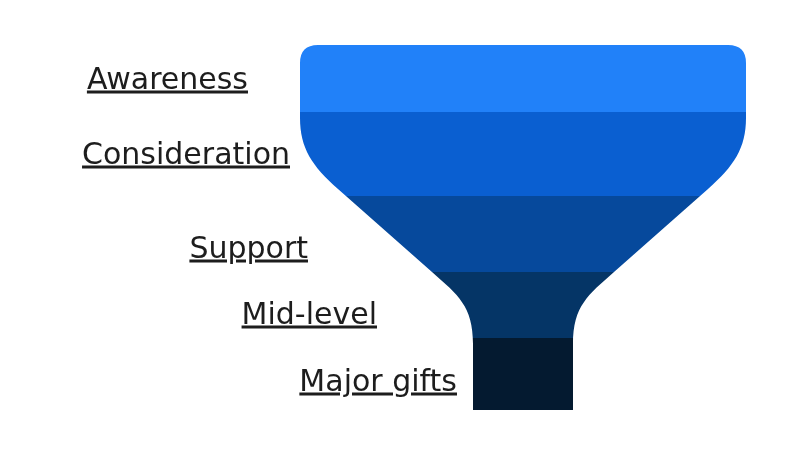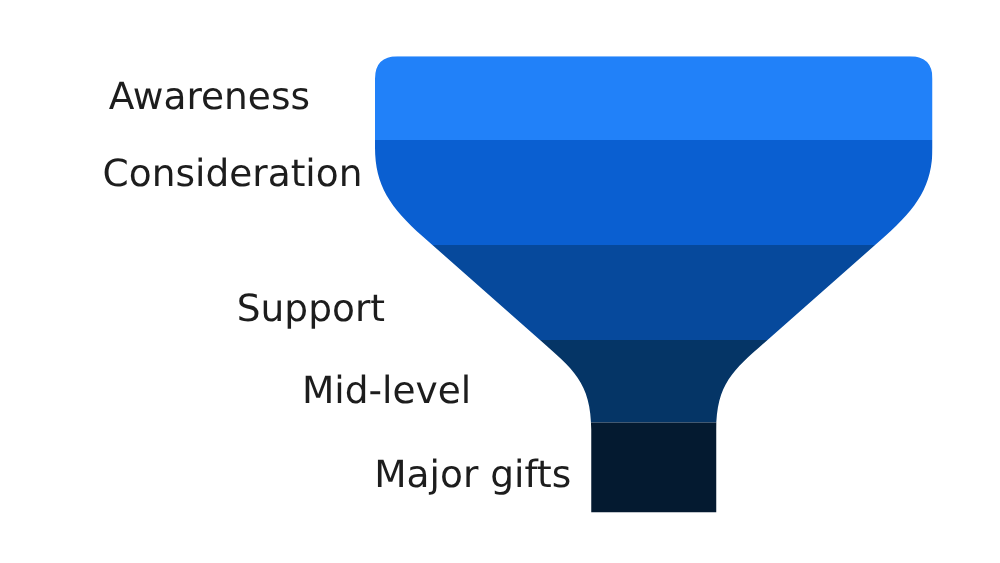--- a/index.html
+++ b/index.html
@@ -22,23 +22,24 @@
     display: block;
   }
   .lbl {
     position: absolute;
     transform: translateY(-50%);
     font-size: 30px;
     line-height: 1.1;
     color: #1d1d1d;
     white-space: nowrap;
     text-align: right;
+    text-decoration: underline;
   }
   .lbl-0 { top: 78px;  right: 552px; }
-  .lbl-1 { top: 139px; right: 510px; }
+  .lbl-1 { top: 153px; right: 510px; }
   .lbl-2 { top: 235px; right: 492px; margin-top: 12px; }
   .lbl-3 { top: 313px; right: 423px; }
   .lbl-4 { top: 380px; right: 343px; }
 </style>
 </head>
 <body>
 
 <div class="stage">
 
   <div class="lbl lbl-0">Awareness</div>

